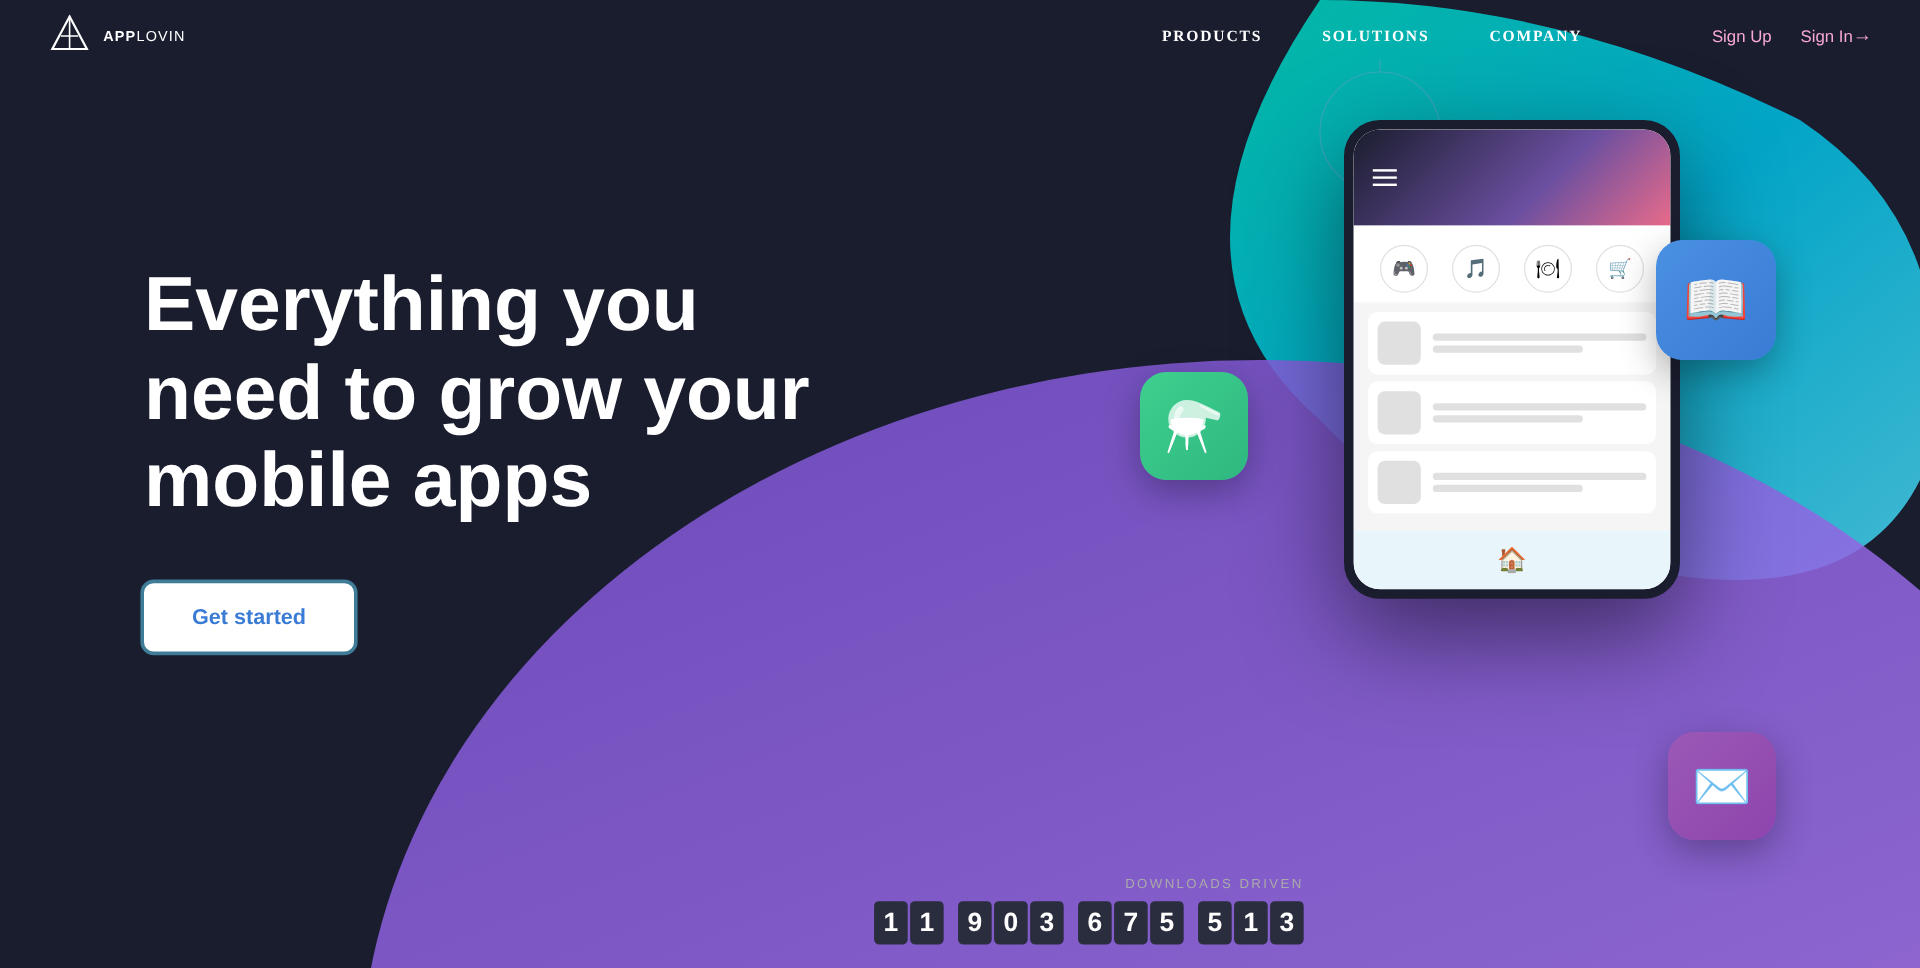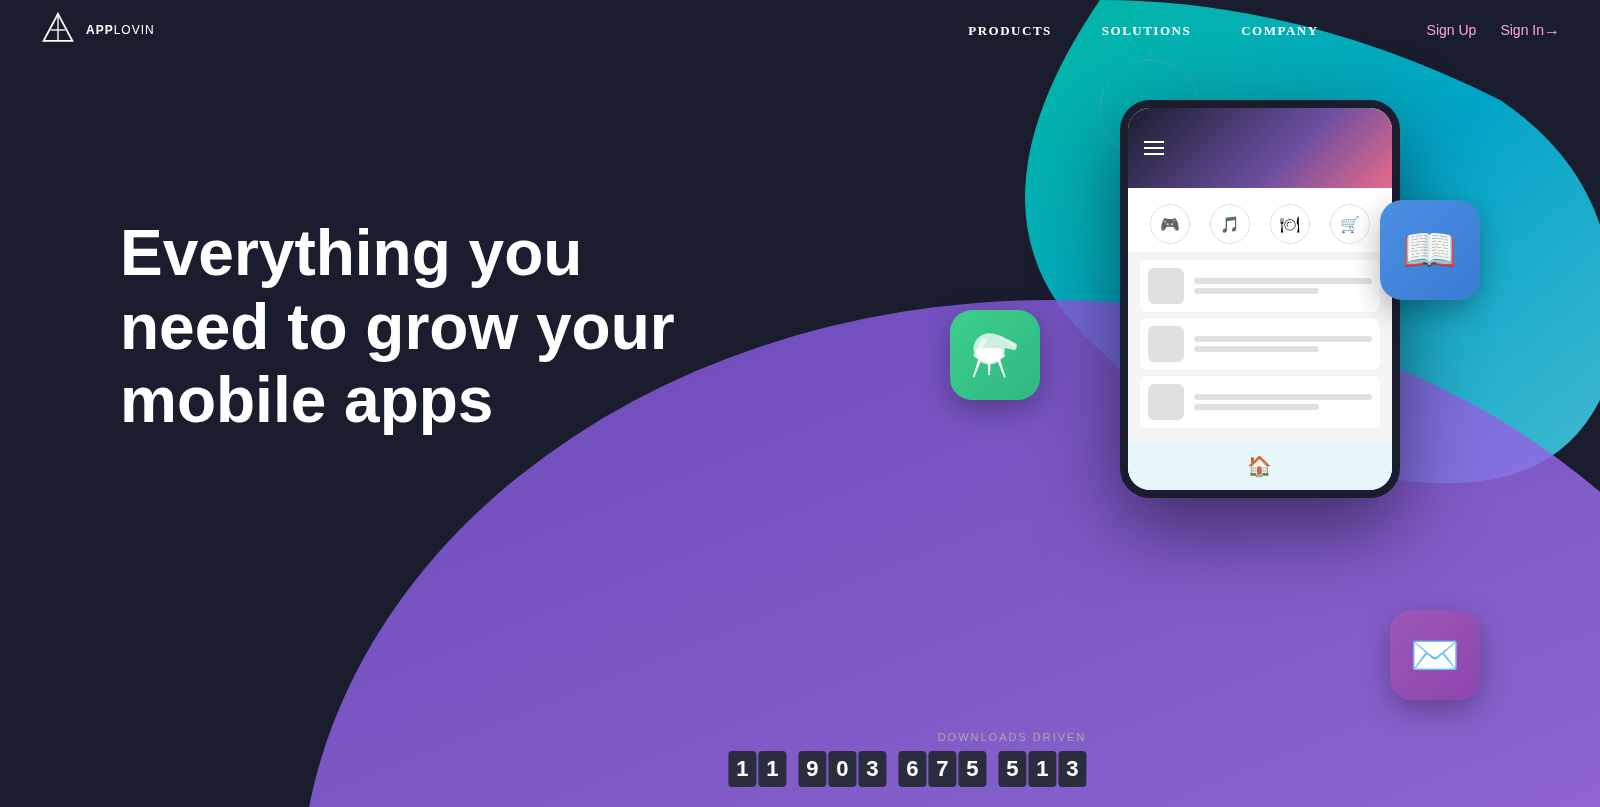--- a/index.html
+++ b/index.html
@@ -366,20 +366,21 @@
     <a>Sign Up</a>
     <a class="sign-in-arrow">
       <span>Sign In</span>
       <span style="font-size:16px;">→</span>
     </a>
   </div>
 </nav>
 
 <div class="hero-text">
   <h1 class="hero-heading">Everything you need to grow your mobile apps</h1>
+  <button class="get-started-btn">Get started</button>
 </div>
 
 <div class="phone-container">
   <div class="phone-frame">
     <div class="phone-top">
       <div class="hamburger-lines">
         <span></span>
           <span></span>
           <span></span>
       </div>

